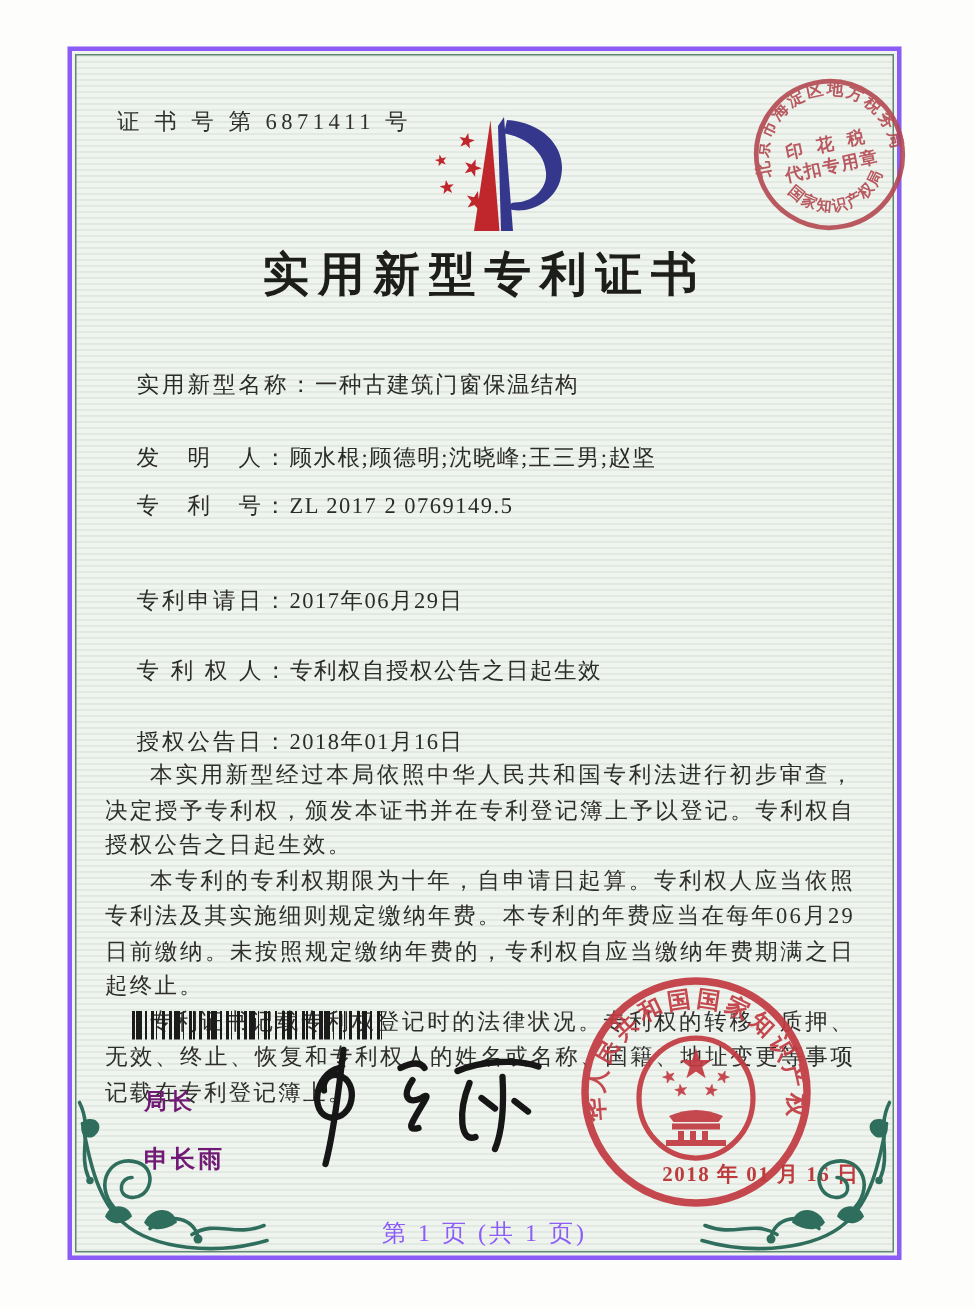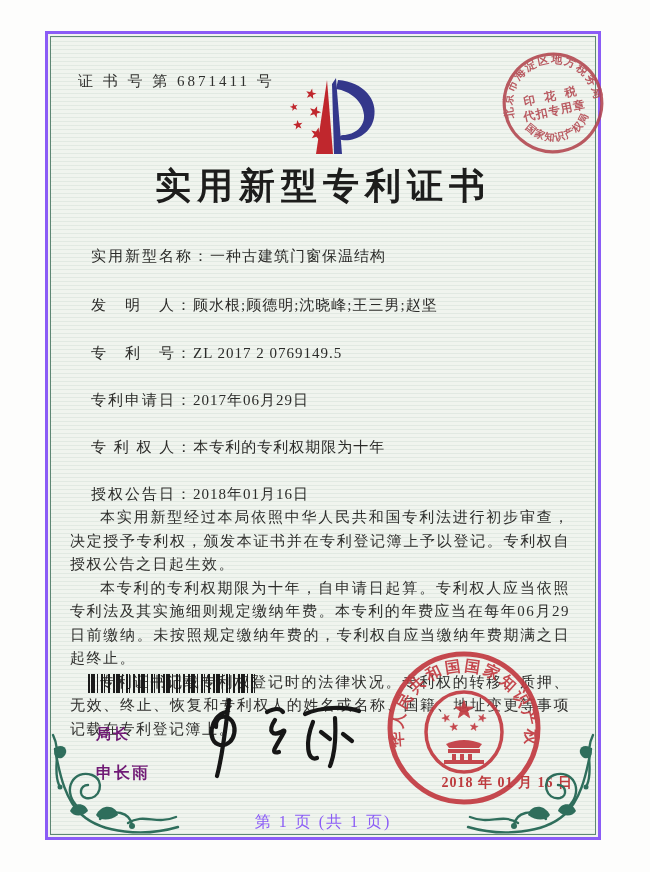--- a/index.html
+++ b/index.html
@@ -23,27 +23,27 @@
       repeating-linear-gradient(180deg, rgba(70,120,100,0.085) 0 1px, rgba(70,120,100,0) 1px 4px),
       #f0f4ee;
   }
   .cert-no{
     position:absolute;left:30px;top:38px;
     font-size:15px;letter-spacing:3px;color:#30302e;
   }
   .logo{position:absolute;left:222px;top:38px;width:116px;height:92px;}
   .title{
     position:absolute;left:0;top:128px;width:100%;
-    text-align:center;font-size:36px;font-weight:bold;
+    text-align:center;font-size:31px;font-weight:bold;
     letter-spacing:6px;color:#1d1d1c;font-family:Liberation Serif, serif;
   }
   .fields{position:absolute;left:43px;top:0;width:480px;}
   .field-row{position:absolute;left:0;font-size:15px;letter-spacing:1px;white-space:nowrap;color:#2b2b29;}
   .field-row .lab{letter-spacing:2px;}
-  .f0{top:213px}.f1{top:262px}.f2{top:310px}.f3{top:357px}.f4{top:404px}.f5{top:451px}
+  .f0{top:213px}.f1{top:262px}.f2{top:294px}.f3{top:357px}.f4{top:404px}.f5{top:451px}
   .paras{
     position:absolute;left:22px;top:472px;width:500px;
     font-size:15px;line-height:23.5px;color:#2e2e2c;
     text-align:justify;letter-spacing:1.5px;
   }
   .paras p{margin:0;text-indent:2em;}
   .barcode{
     position:absolute;left:40px;top:640px;width:167px;height:19px;
     background:repeating-linear-gradient(90deg,
       #1b1b1b 0 2px, transparent 2px 3px,
@@ -100,21 +100,21 @@
     <path fill="#34378b" d="M68,8 C94,10 108,28 104,46 C101,62 84,70 72,68 C69,68 69,63 73,63 C85,63 95,54 94,43 C93,29 80,19 66,17 Z"></path>
   </svg>
 
   <div class="title">实用新型专利证书</div>
 
   <div class="fields">
     <div class="field-row f0"><span class="lab">实用新型名称：</span><span>一种古建筑门窗保温结构</span></div>
     <div class="field-row f1"><span class="lab">发　明　人：</span><span>顾水根;顾德明;沈晓峰;王三男;赵坚</span></div>
     <div class="field-row f2"><span class="lab">专　利　号：</span><span>ZL 2017 2 0769149.5</span></div>
     <div class="field-row f3"><span class="lab">专利申请日：</span><span>2017年06月29日</span></div>
-    <div class="field-row f4"><span class="lab">专 利 权 人：</span><span>本专利的专利权期限为十年</span></div>
+    <div class="field-row f4"><span class="lab">专 利 权 人：</span><span>专利权自授权公告之日起生效</span></div>
     <div class="field-row f5"><span class="lab">授权公告日：</span><span>2018年01月16日</span></div>
   </div>
 
   <div class="paras">
     <p>本实用新型经过本局依照中华人民共和国专利法进行初步审查，决定授予专利权，颁发本证书并在专利登记簿上予以登记。专利权自授权公告之日起生效。</p>
     <p>本专利的专利权期限为十年，自申请日起算。专利权人应当依照专利法及其实施细则规定缴纳年费。本专利的年费应当在每年06月29日前缴纳。未按照规定缴纳年费的，专利权自应当缴纳年费期满之日起终止。</p>
     <p>专利证书记载专利权登记时的法律状况。专利权的转移、质押、无效、终止、恢复和专利权人的姓名或名称、国籍、地址变更等事项记载在专利登记簿上。</p>
   </div>
 
   <div class="barcode"></div>

